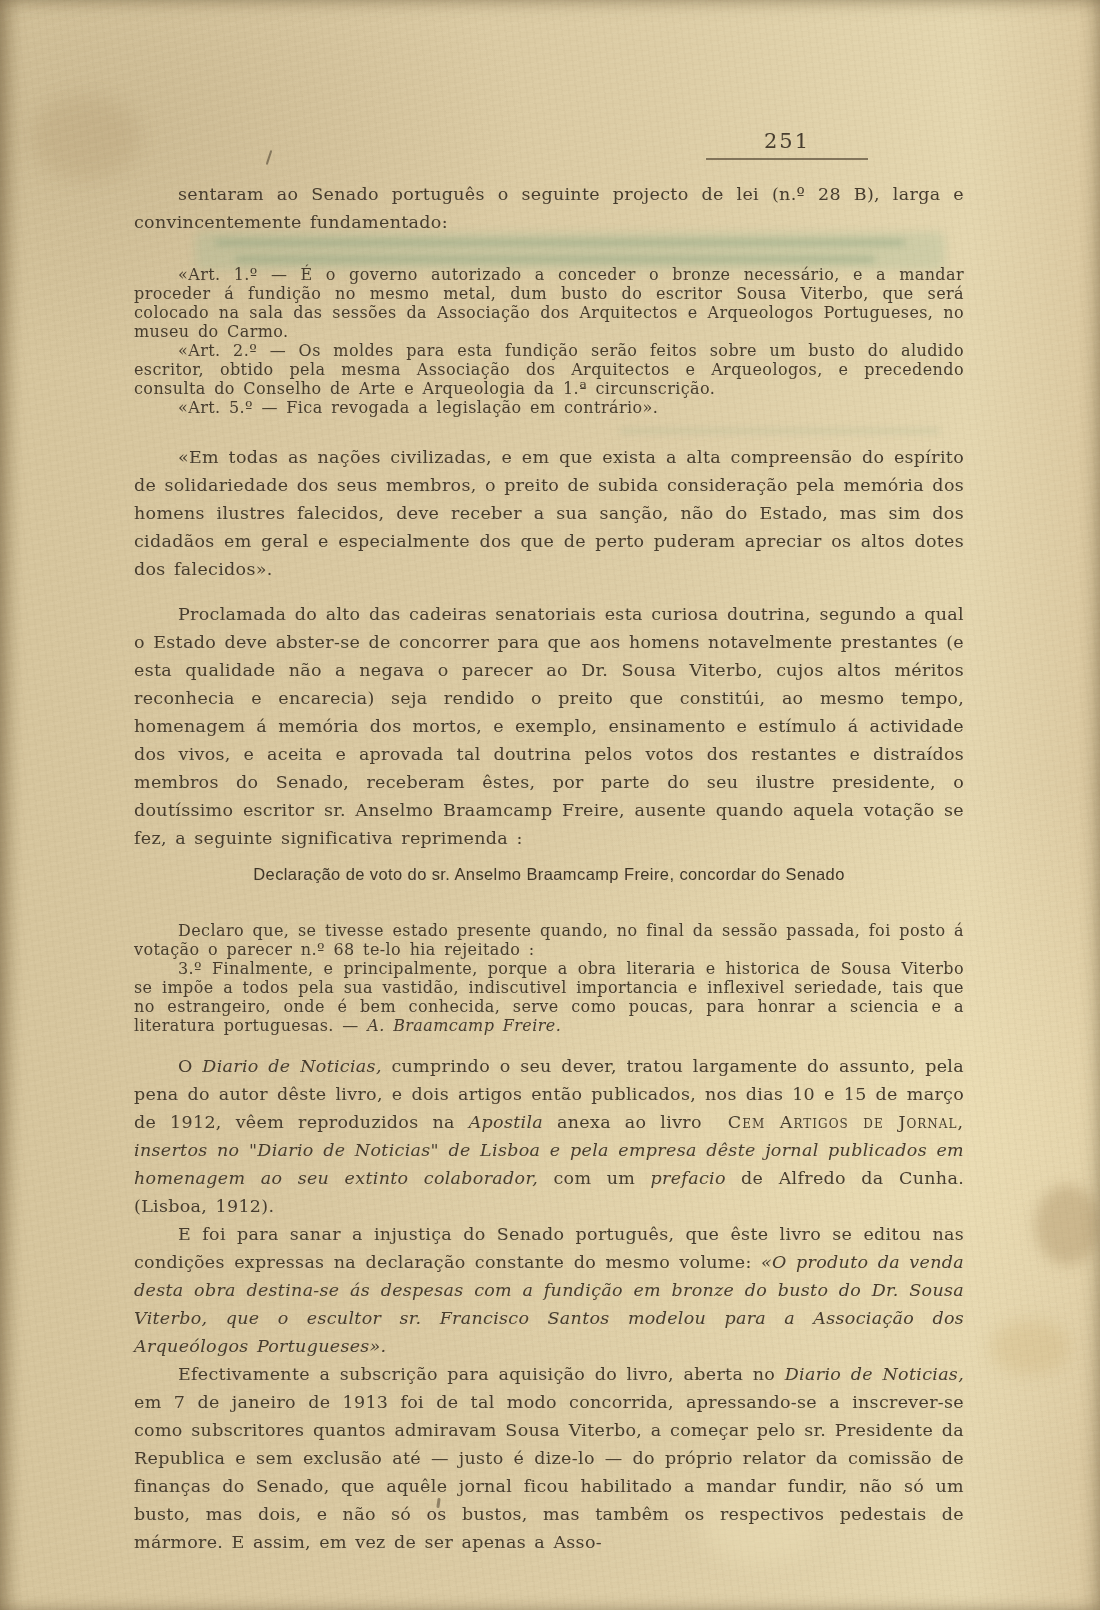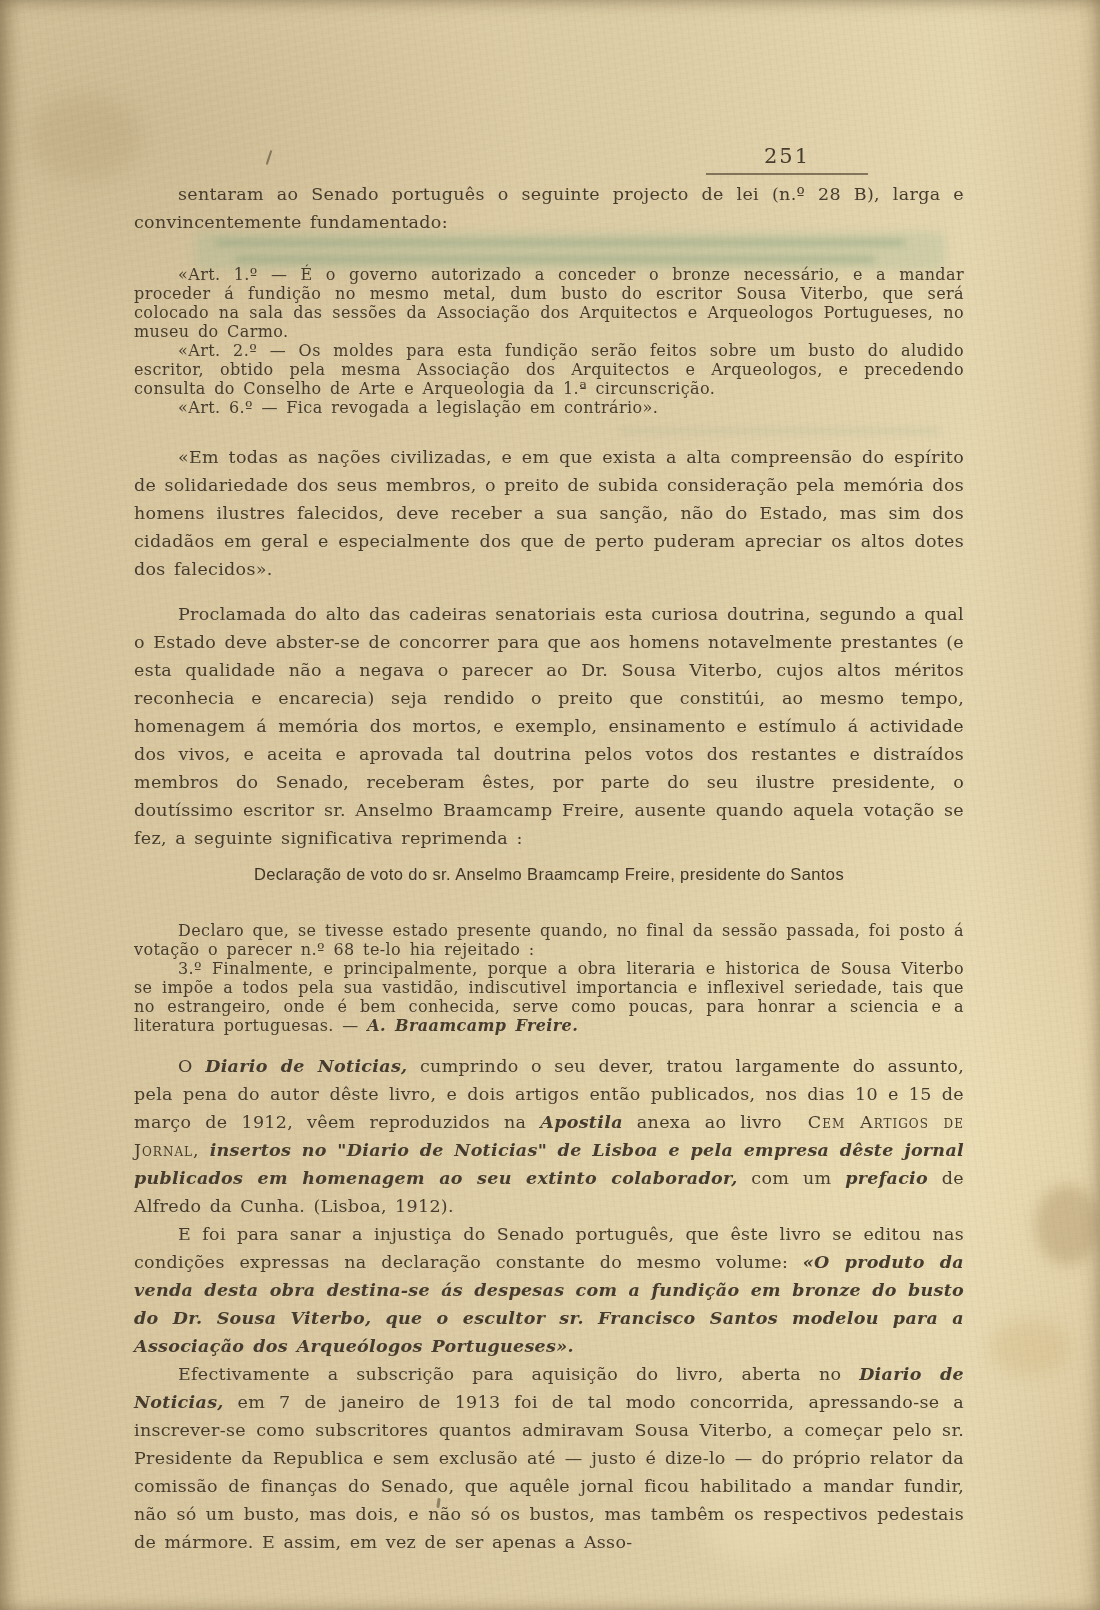--- a/index.html
+++ b/index.html
@@ -42,21 +42,21 @@
     background:rgba(154,182,146,0.28); filter:blur(5px); border-radius:8px; pointer-events:none;
   }
   .bleed-line { position:absolute; height:7px; background:rgba(116,150,116,0.30); filter:blur(3px); border-radius:4px; pointer-events:none; }
   .bleed-line.b1 { left:215px; top:239px; width:690px; }
   .bleed-line.b2 { left:235px; top:256px; width:640px; }
   .bleed-line.b3 { left:620px; top:428px;  width:320px; height:6px; background:rgba(130,164,128,0.16); }
   .pen-mark { position:absolute; left:268px; top:150px; width:2px; height:15px; background:rgba(70,58,42,0.55); transform:rotate(18deg); border-radius:2px; }
   .speck { position:absolute; left:437px; top:1498px; width:3px; height:10px; background:rgba(70,58,42,0.5); transform:rotate(8deg); border-radius:2px; }
 
   .pagenum-wrap {
-    position:absolute; left:706px; top:144px; width:162px;
+    position:absolute; left:706px; top:129px; width:162px;
     text-align:center; font-size:21px; letter-spacing:2px; color:#473d2f;
   }
   .pagenum-rule { margin-top:5px; border-top:2px solid rgba(78,66,48,0.65); }
 
   .text-block { position:absolute; left:134px; top:0; width:830px; }
   .text-block p { margin:0; text-align:justify; text-indent:44px; }
 
   .body-p  { font-size:17.5px; line-height:28px; letter-spacing:0.3px; word-spacing:2.5px; }
   .small-p { font-size:16px;   line-height:19px;   letter-spacing:0.4px; word-spacing:3px; }
 
@@ -65,21 +65,21 @@
   .parecer      { margin-top:28px !important; }
   .emtodas      { margin-top:26px !important; }
   .proclamada   { margin-top:17px !important; }
   .decl-heading {
     margin:13px 0 0 0; text-align:center; font-weight:400;
     font-family:"Liberation Sans",sans-serif; font-size:16.5px; letter-spacing:0.4px; color:#3e3528;
   }
   .declaration  { margin-top:37px; }
   .diario       { margin-top:17px !important; }
 
-  .it { font-style:italic;font-weight:bold; }
+  .it { font-style:italic; }
   .sc { font-variant:small-caps; letter-spacing:1px;margin-left:12px; }
 </style>
 </head>
 <body>
 
 <div class="page">
 
   <div class="grain"></div>
 
   <div class="bleed"></div>
@@ -99,29 +99,29 @@
     <div class="pagenum-rule"></div>
   </div>
 
   <article class="text-block">
 
     <p class="body-p intro">sentaram ao Senado português o seguinte projecto de lei (n.º 28 B), larga e convincentemente fundamentado:</p>
 
     <div class="law">
       <p class="small-p">«Art. 1.º — É o governo autorizado a conceder o bronze necessário, e a mandar proceder á fundição no mesmo metal, dum busto do escritor Sousa Viterbo, que será colocado na sala das sessões da Associação dos Arquitectos e Arqueologos Portugueses, no museu do Carmo.</p>
       <p class="small-p">«Art. 2.º — Os moldes para esta fundição serão feitos sobre um busto do aludido escritor, obtido pela mesma Associação dos Arquitectos e Arqueologos, e precedendo consulta do Conselho de Arte e Arqueologia da 1.ª circunscrição.</p>
-      <p class="small-p">«Art. 6.º — Fica revogada a legislação em contrário».</p>
+      <p class="small-p">«Art. 5.º — Fica revogada a legislação em contrário».</p>
     </div>
 
 
     <p class="body-p emtodas">«Em todas as nações civilizadas, e em que exista a alta compreensão do espírito de solidariedade dos seus membros, o preito de subida consideração pela memória dos homens ilustres falecidos, deve receber a sua sanção, não do Estado, mas sim dos cidadãos em geral e especialmente dos que de perto puderam apreciar os altos dotes dos falecidos».</p>
 
     <p class="body-p proclamada">Proclamada do alto das cadeiras senatoriais esta curiosa doutrina, segundo a qual o Estado deve abster-se de concorrer para que aos homens notavelmente prestantes (e esta qualidade não a negava o parecer ao Dr. Sousa Viterbo, cujos altos méritos reconhecia e encarecia) seja rendido o preito que constitúi, ao mesmo tempo, homenagem á memória dos mortos, e exemplo, ensinamento e estímulo á actividade dos vivos, e aceita e aprovada tal doutrina pelos votos dos restantes e distraídos membros do Senado, receberam êstes, por parte do seu ilustre presidente, o doutíssimo escritor sr. Anselmo Braamcamp Freire, ausente quando aquela votação se fez, a seguinte significativa reprimenda :</p>
 
-    <h2 class="decl-heading">Declaração de voto do sr. Anselmo Braamcamp Freire, presidente do Santos</h2>
+    <h2 class="decl-heading">Declaração de voto do sr. Anselmo Braamcamp Freire, concordar do Senado</h2>
 
     <div class="declaration">
       <p class="small-p">Declaro que, se tivesse estado presente quando, no final da sessão passada, foi posto á votação o parecer n.º 68 te-lo hia rejeitado :</p>
       <p class="small-p"><span>3.º Finalmente, e principalmente, porque a obra literaria e historica de Sousa Viterbo se impõe a todos pela sua vastidão, indiscutivel importancia e inflexivel seriedade, tais que no estrangeiro, onde é bem conhecida, serve como poucas, para honrar a sciencia e a literatura portuguesas. — </span><span class="it">A. Braamcamp Freire.</span></p>
     </div>
 
     <p class="body-p diario"><span>O </span><span class="it">Diario de Noticias,</span><span> cumprindo o seu dever, tratou largamente do assunto, pela pena do autor dêste livro, e dois artigos então publicados, nos dias 10 e 15 de março de 1912, vêem reproduzidos na </span><span class="it">Apostila</span><span> anexa ao livro </span><span class="sc">Cem Artigos de Jornal,</span><span> </span><span class="it">insertos no "Diario de Noticias" de Lisboa e pela empresa dêste jornal publicados em homenagem ao seu extinto colaborador,</span><span> com um </span><span class="it">prefacio</span><span> de Alfredo da Cunha. (Lisboa, 1912).</span></p>
 
     <p class="body-p"><span>E foi para sanar a injustiça do Senado português, que êste livro se editou nas condições expressas na declaração constante do mesmo volume: </span><span class="it">«O produto da venda desta obra destina-se ás despesas com a fundição em bronze do busto do Dr. Sousa Viterbo, que o escultor sr. Francisco Santos modelou para a Associação dos Arqueólogos Portugueses».</span></p>
 

